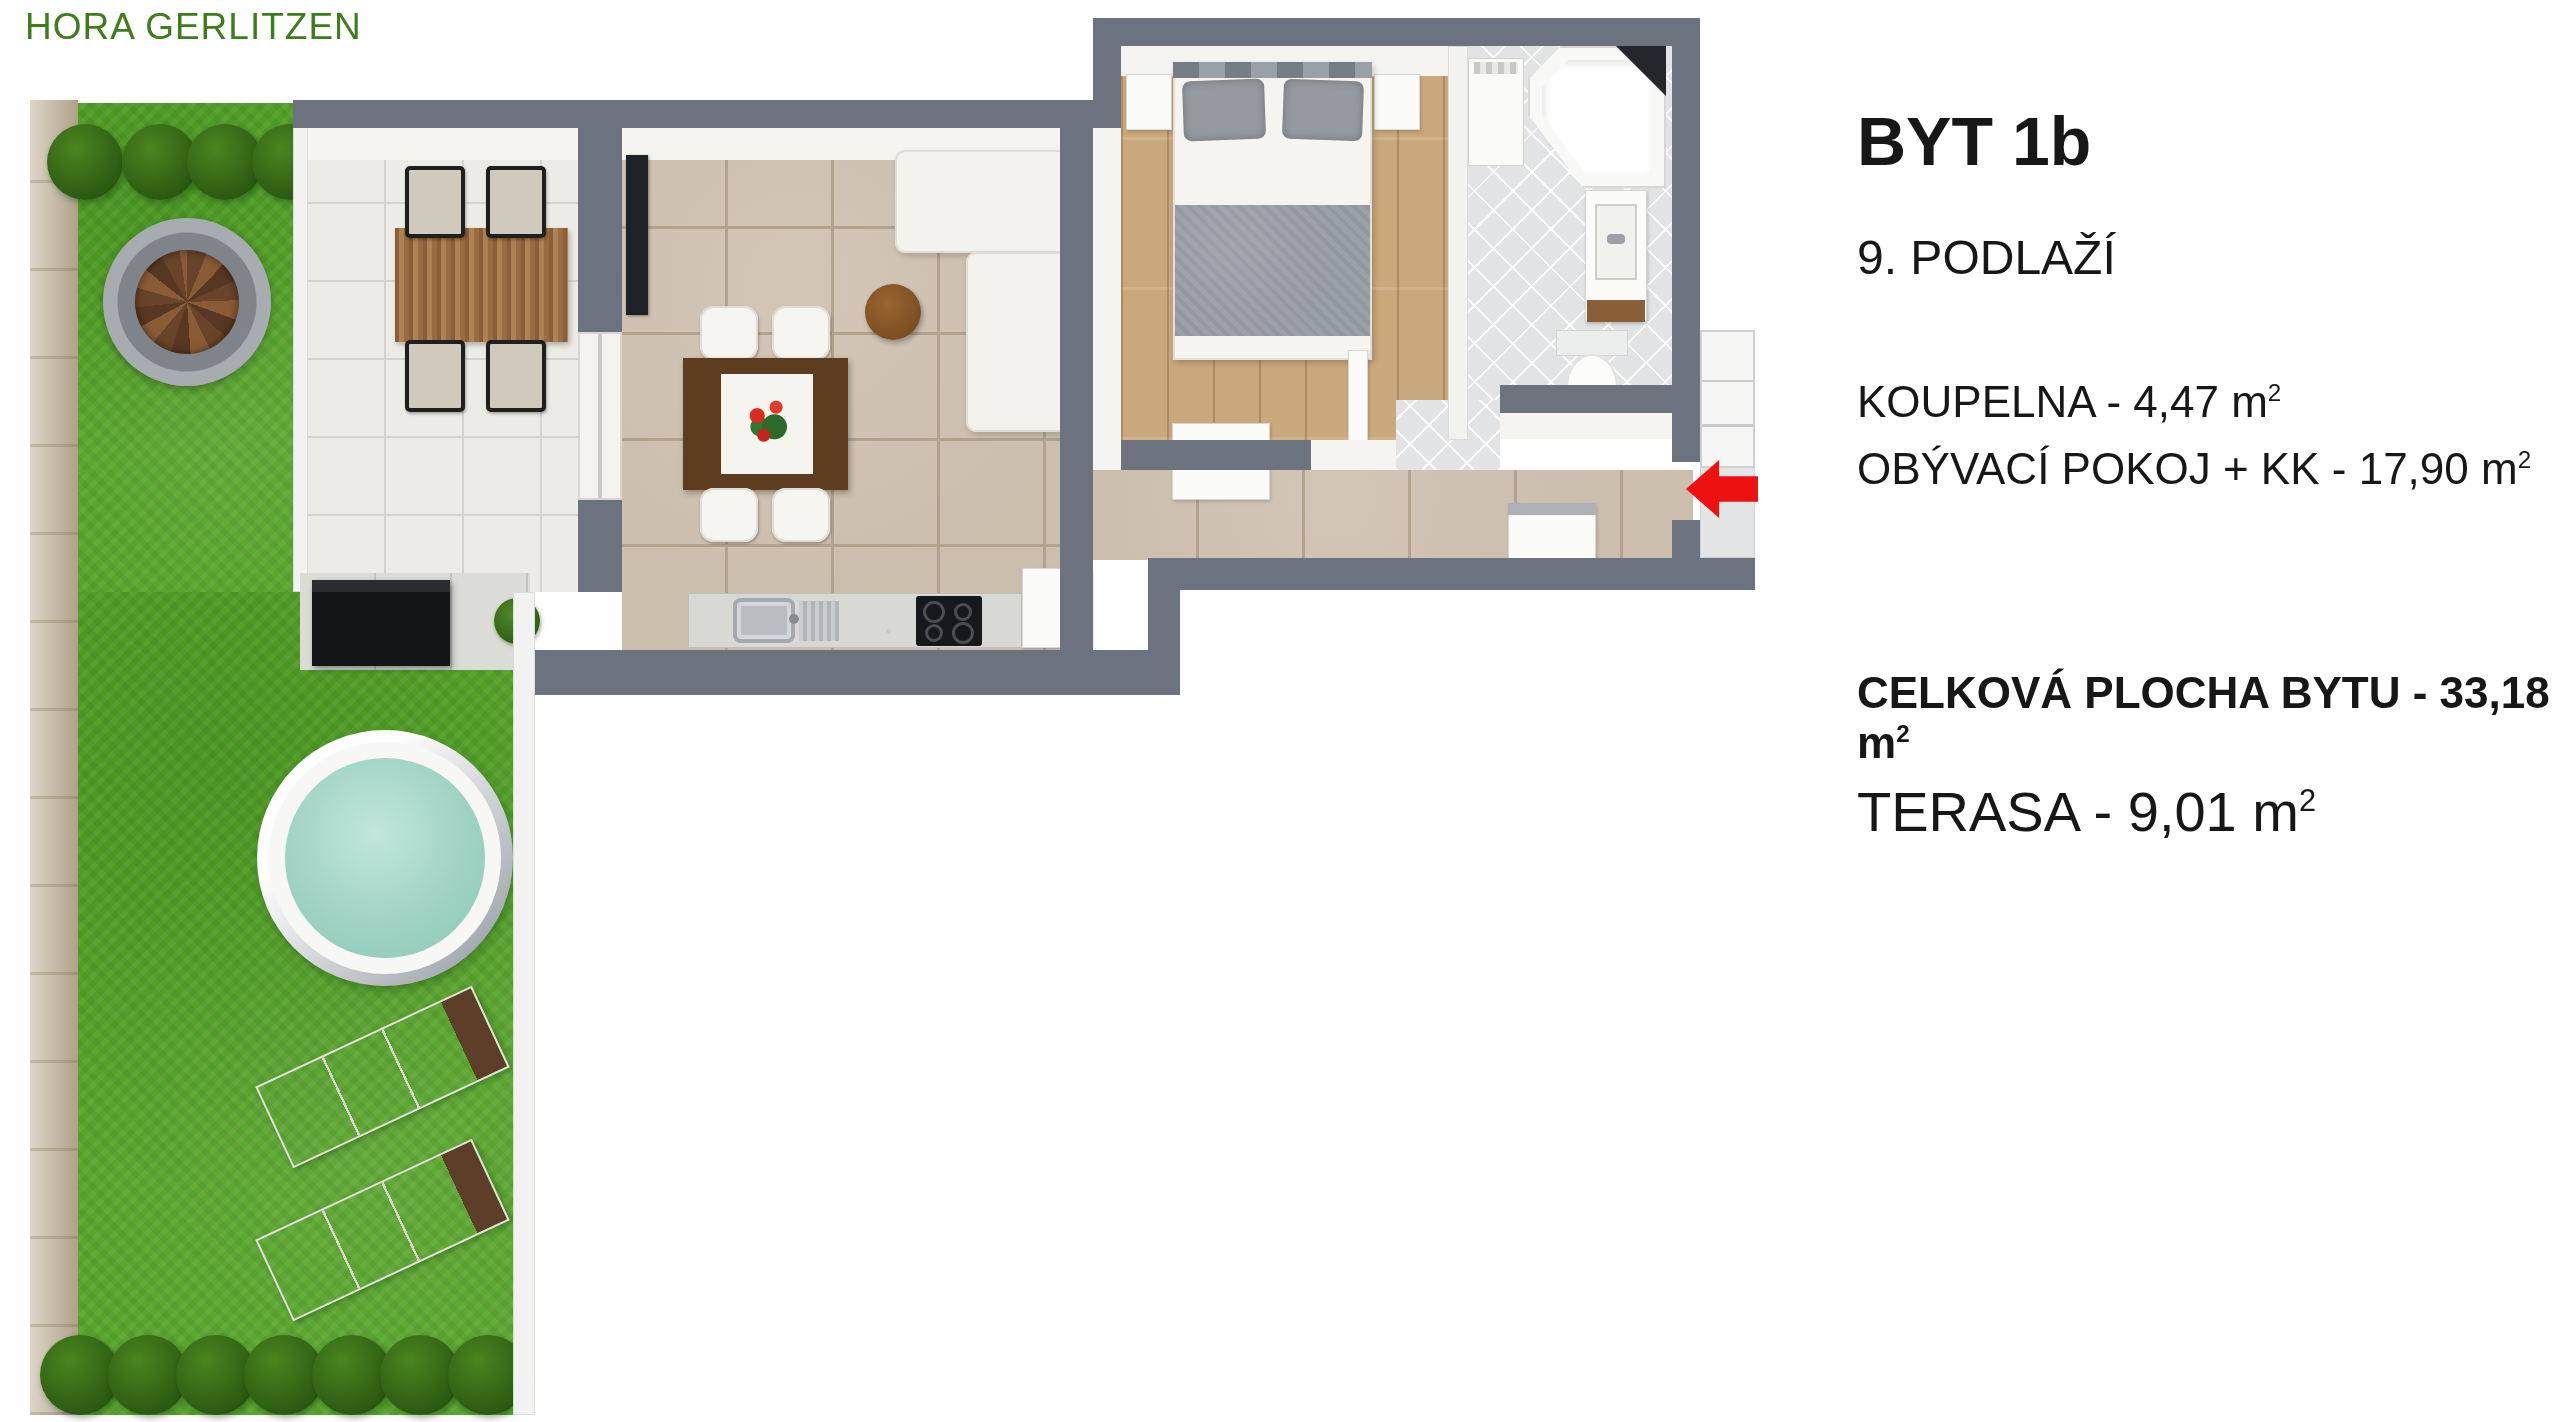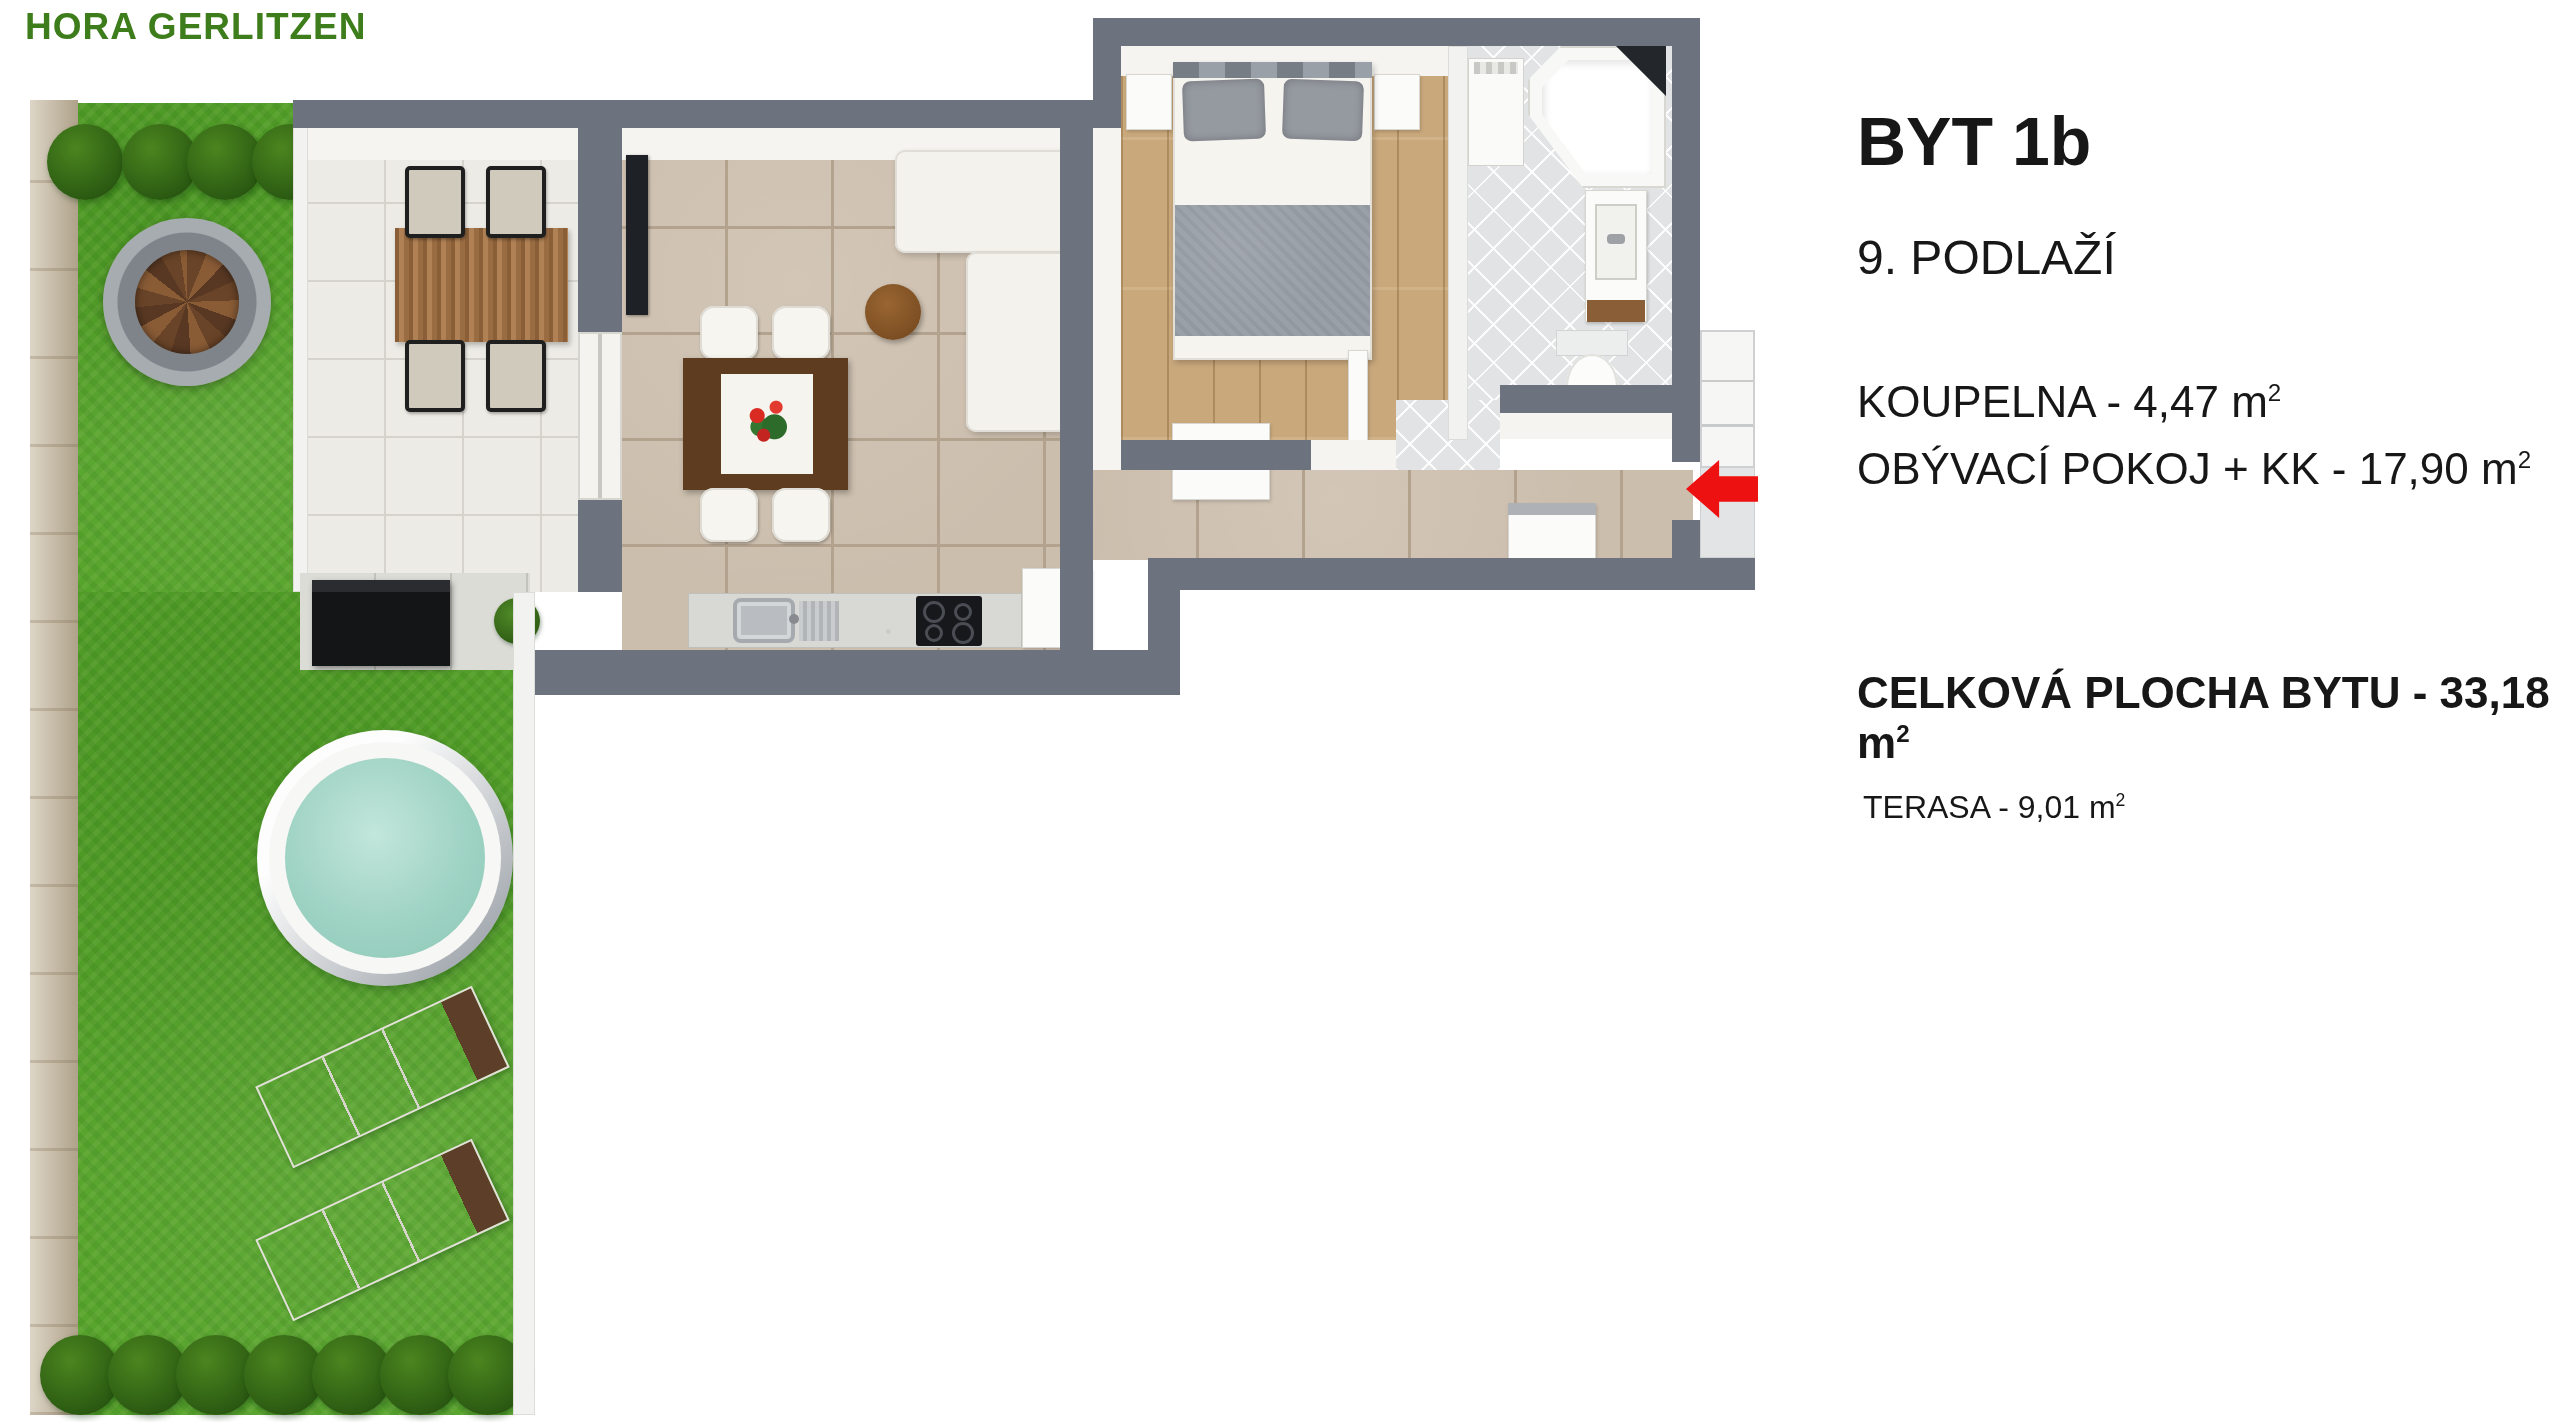--- a/index.html
+++ b/index.html
@@ -1,25 +1,25 @@
 <!DOCTYPE html>
 <html style="--title: #3e7d1b; --wall: #6c737e; --grass: #57a42c; --arrow: #ee1111;"><head>
 <meta charset="utf-8">
 <style>
   html,body{margin:0;padding:0;background:#fff;font-family:"Liberation Sans",sans-serif;}
   .canvas{position:relative;width:2560px;height:1422px;background:#fff;overflow:hidden;}
   .abs{position:absolute;}
   
-  .page-title{position:absolute;left:25px;top:6px;font-size:37px;font-weight:bold;letter-spacing:1px;color:var(--title,#3e7d1b);}
+  .page-title{position:absolute;left:25px;top:6px;font-size:37px;font-weight:normal;letter-spacing:1px;color:var(--title,#3e7d1b);}
   .panel{position:absolute;left:1857px;top:0;width:700px;color:#171717;}
   .apt{position:absolute;left:0;top:102px;font-size:68px;font-weight:bold;}
   .floor{position:absolute;left:0;top:230px;font-size:48px;}
   .rooms{position:absolute;left:0;top:364px;font-size:44px;line-height:58px;}
   .total{position:absolute;left:0;top:668px;font-size:44px;font-weight:bold;}
-  .outdoor{position:absolute;left:6px;top:772px;font-size:32px;line-height:57px;}
+  .outdoor{position:absolute;left:0;top:772px;font-size:56px;line-height:57px;}
   sup{font-size:0.55em;}
   
   .wall{position:absolute;background:var(--wall,#6c737e);}
   .wwall{position:absolute;background:#f2f2f0;box-shadow:inset 0 0 0 1px #dcdcd8;}
   .face{position:absolute;background:#f5f4f1;}
   .white-box{position:absolute;background:#fbfbf9;box-shadow:inset 0 0 0 1px #d8d6d0, 1px 2px 3px rgba(0,0,0,.15);}
   .fence{position:absolute;background:#cbbfa8;background-image:repeating-linear-gradient(0deg,rgba(120,100,70,.25) 0 3px,transparent 3px 88px),linear-gradient(90deg,rgba(255,255,255,.35),rgba(90,75,50,.25));}
   .grass{position:absolute;background-color:var(--grass,#57a42c);background-image:
     repeating-linear-gradient(45deg,rgba(0,60,0,.07) 0 6px,transparent 6px 13px),
     repeating-linear-gradient(-45deg,rgba(255,255,200,.06) 0 5px,transparent 5px 11px),

